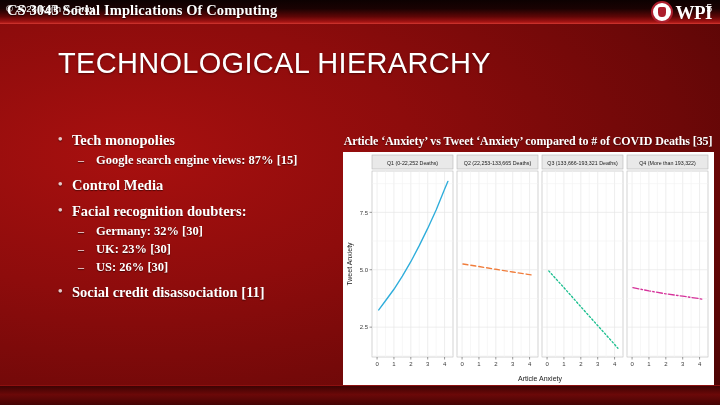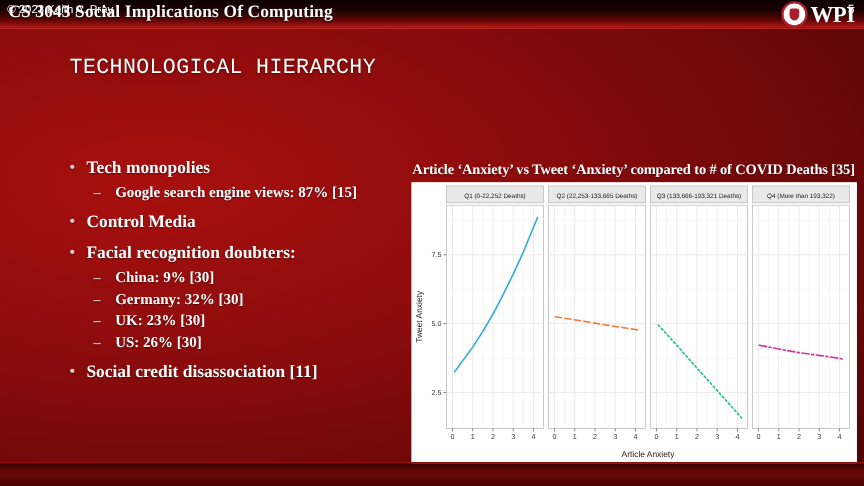--- a/index.html
+++ b/index.html
@@ -54,23 +54,23 @@
   }
   
   #team-name {
     position: absolute; right: 12px; top: 34px;
     font-size: 12.5px; font-weight: bold; color: #ffffff;
     text-shadow: 0 1px 1px rgba(0,0,0,.6);
   }
   
   #slide-title {
     position: absolute; left: 58px; top: 47px;
-    font-size: 18px; color: #ffffff;
+    font-size: 29px; color: #ffffff;
     letter-spacing: 0.3px;
-    font-family: Liberation Mono, monospace;
+    font-family: Liberation Sans, sans-serif;
     text-shadow: 0 1px 2px rgba(0,0,0,.45);
   }
   
   #bullets {
     position: absolute; left: 56px; top: 104px;
     width: 300px;
     margin-top: 28px;
   }
   .b1 {
     position: relative;
@@ -149,21 +149,20 @@
   </div>
 
 
   <div id="slide-title">TECHNOLOGICAL HIERARCHY</div>
 
   <div id="bullets">
     <div class="b1">Tech monopolies</div>
     <div class="b2">Google search engine views: 87% [15]</div>
     <div class="b1 gap-top">Control Media</div>
     <div class="b1 gap-top">Facial recognition doubters:</div>
-    <div class="b2">China: 9% [30]</div>
     <div class="b2">Germany: 32% [30]</div>
     <div class="b2">UK: 23% [30]</div>
     <div class="b2">US: 26% [30]</div>
     <div class="b1 gap-top">Social credit disassociation [11]</div>
   </div>
 
   <div id="chart-block">
     <div id="chart-caption">Article ‘Anxiety’ vs Tweet ‘Anxiety’ compared to # of COVID Deaths [35]</div>
     <div id="chart-canvas">
       <svg id="chart-svg" width="369" height="234" viewBox="0 0 369 234">

